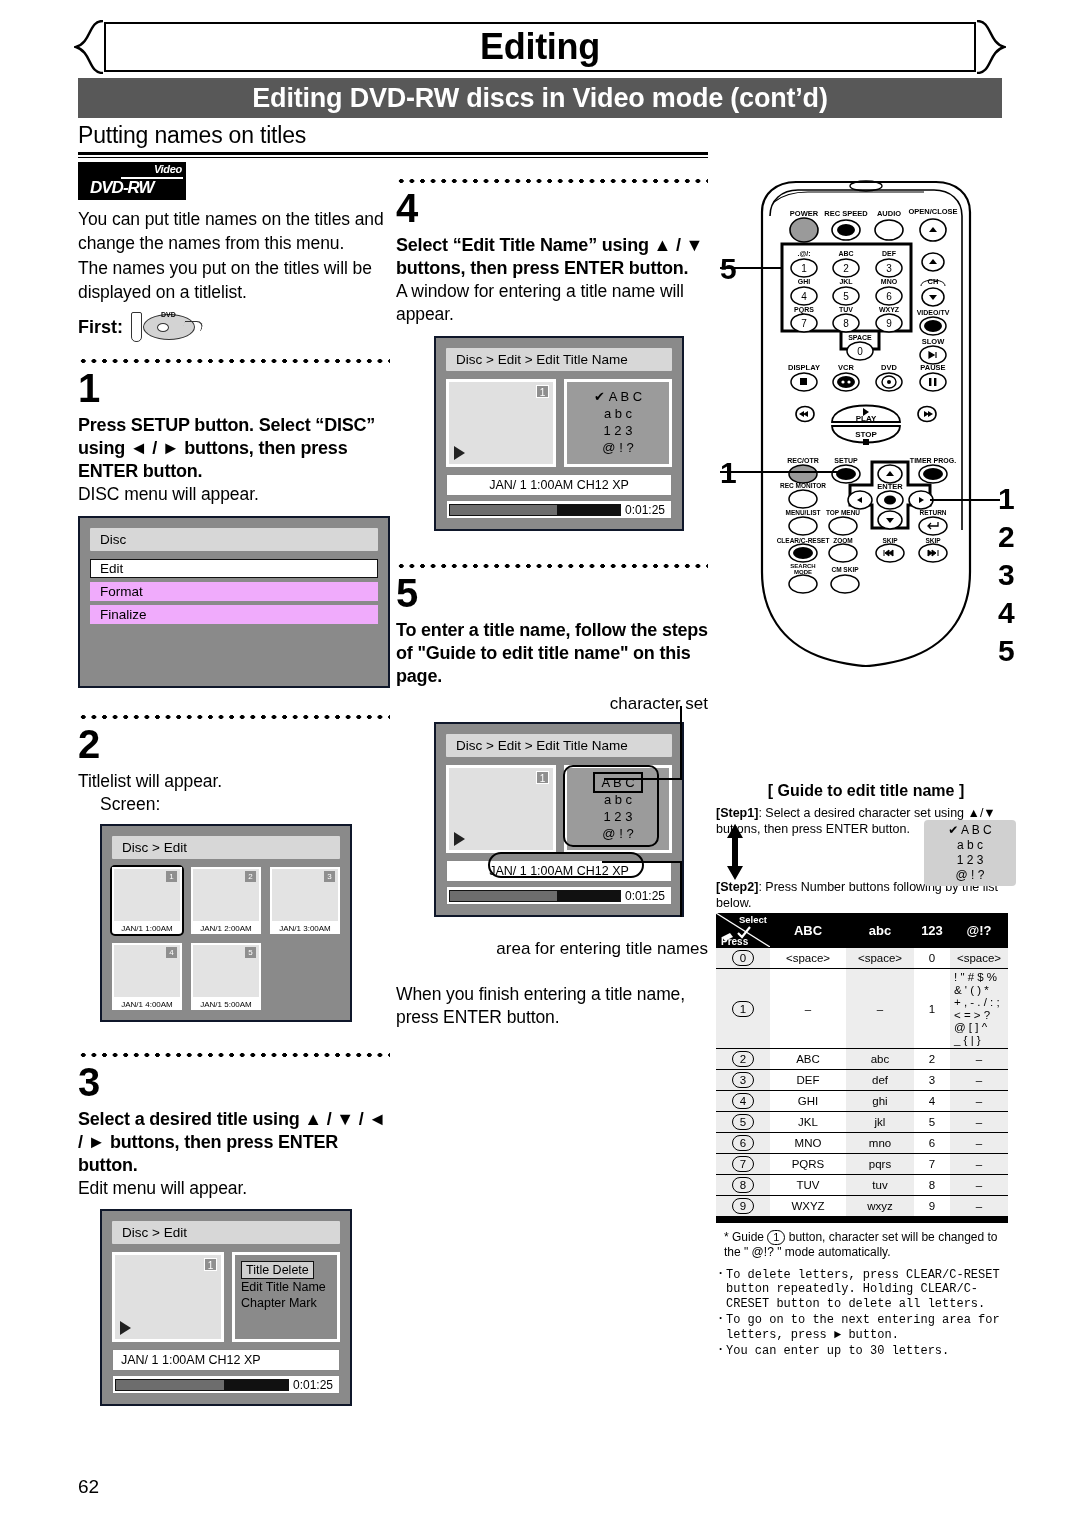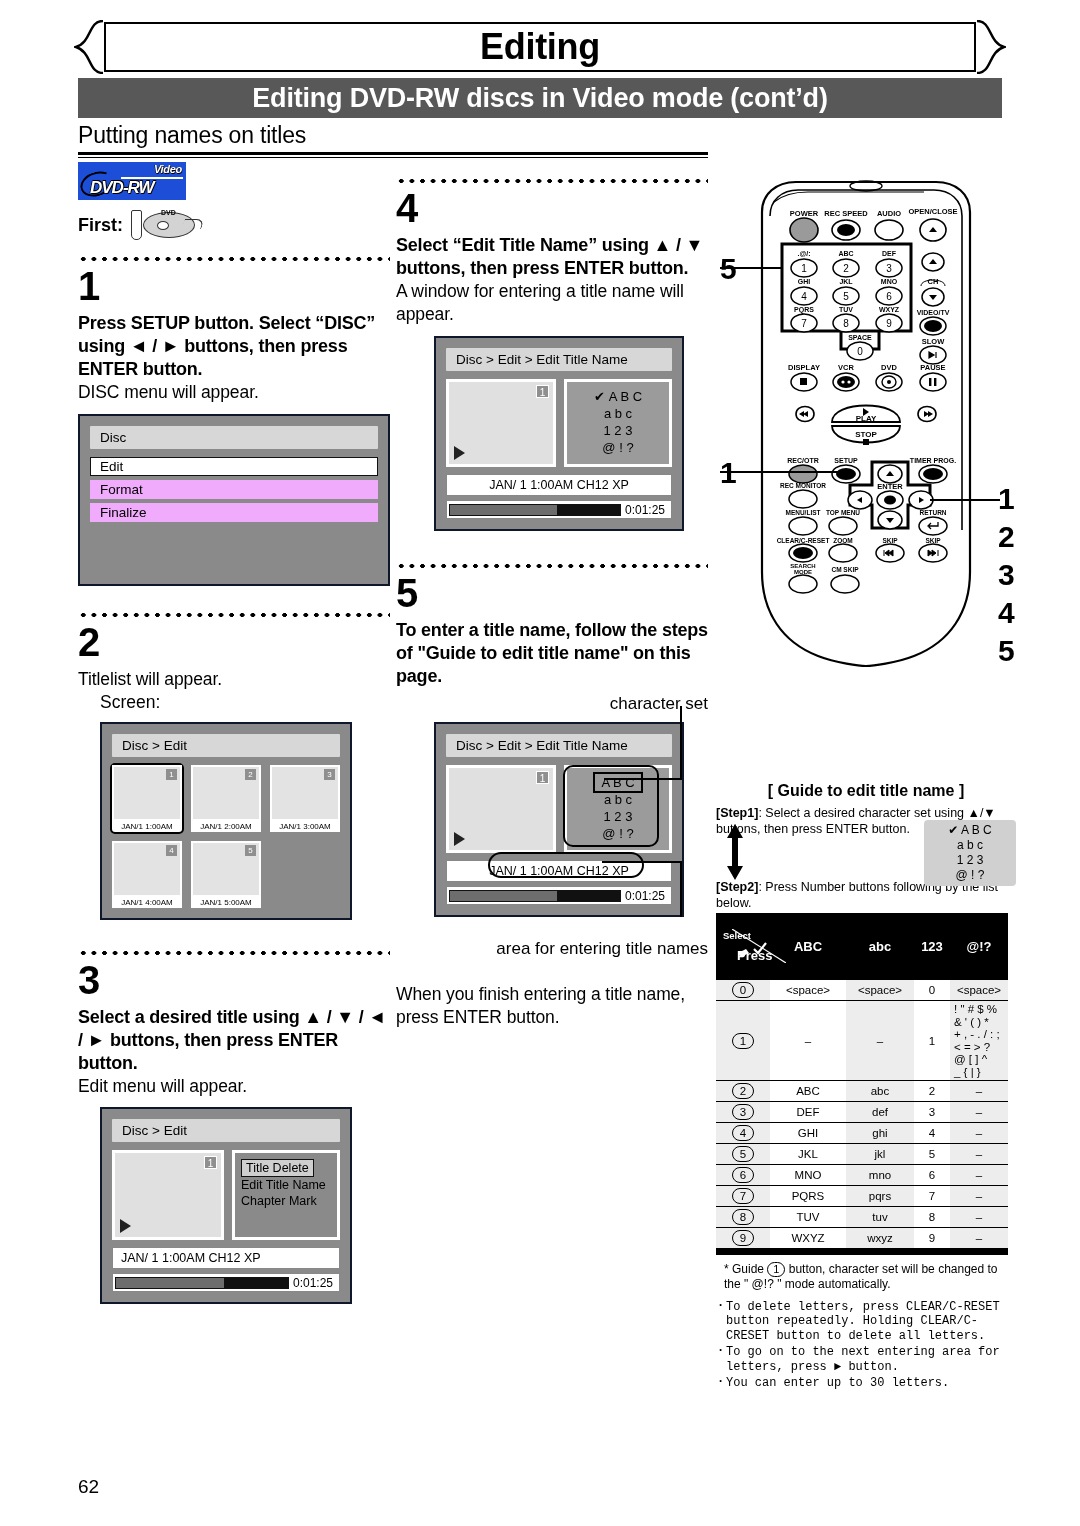--- a/index.html
+++ b/index.html
@@ -44,21 +44,21 @@
     border-top:3px solid #000; border-bottom:1.5px solid #000; height:6px;
   }
 
   
   .col { position:absolute; }
   .col-left  { left:78px;  top:162px; width:312px; }
   .col-mid   { left:396px; top:178px; width:312px; }
 
   
   .dvdrw-logo {
-    width:108px; height:38px; background:#1d4ed8;
+    width:108px; height:38px; background:#000000;
     position:relative; overflow:hidden; margin-bottom:8px;
   }
   .dvdrw-logo .video-word {
     position:absolute; right:4px; top:1px; font-size:11px; font-weight:bold;
     font-style:italic; color:#fff; letter-spacing:-0.3px;
     text-shadow:0.5px 0.5px 0 #000,-0.5px 0 0 #000,0 -0.5px 0 #000;
   }
   .dvdrw-logo .vline { position:absolute; right:3px; top:15px; width:62px; height:2px; background:#fff; }
   .dvdrw-logo .dvdrw-word {
     position:absolute; left:12px; bottom:2px; font-size:17px; font-weight:bold;
@@ -231,20 +231,24 @@
 
 <div class="col col-left">
 
   <div class="dvdrw-logo">
     <div class="swoosh"></div>
     <div class="video-word">Video</div>
     <div class="vline"></div>
     <div class="dvdrw-word">DVD-RW</div>
   </div>
 
+  <div class="body-text">
+    <p>You can put title names on the titles and change the names from this menu.</p>
+    <p>The names you put on the titles will be displayed on a titlelist.</p>
+  </div>
 
   <div class="first-line">
     <span class="first-label">First:</span>
     <span class="disc-icon">
       <span class="slot"></span>
       <span class="platter"></span>
       <span class="hub"></span>
       <span class="dvdtxt">DVD</span>
       <span class="tail"></span>
     </span>
@@ -592,29 +596,29 @@
     </div>
   </div>
 
   <div class="guide-step" style="margin-top:6px;">
     <b>[Step2]</b><span>: Press Number buttons following by the list below.</span>
   </div>
 
   <table class="chartable">
     <thead>
       <tr>
-        <th style="width:54px;padding:16px;">
+        <th style="width:54px;padding:0;">
           <div style="position:relative;height:34px;background:#000;">
             <svg width="54" height="34" style="position:absolute;left:0;top:0;">
               <line x1="0" y1="0" x2="54" y2="34" stroke="#fff" stroke-width="1.2"></line>
               <path d="M22,20 l4,4 l8,-10" fill="none" stroke="#fff" stroke-width="2.2"></path>
               <path d="M6,24 l8,-4 l3,4 l-8,4 z" fill="#fff"></path>
             </svg>
             <span style="position:absolute;right:3px;top:1px;font-size:9.5px;">Select</span>
-            <span style="position:absolute;left:5px;bottom:0px;font-size:13px;">Press</span>
+            <span style="position:absolute;left:5px;bottom:0px;font-size:10px;">Press</span>
           </div>
         </th>
         <th>ABC</th>
         <th>abc</th>
         <th>123</th>
         <th>@!?</th>
       </tr>
     </thead>
     <tbody>
       <tr>

